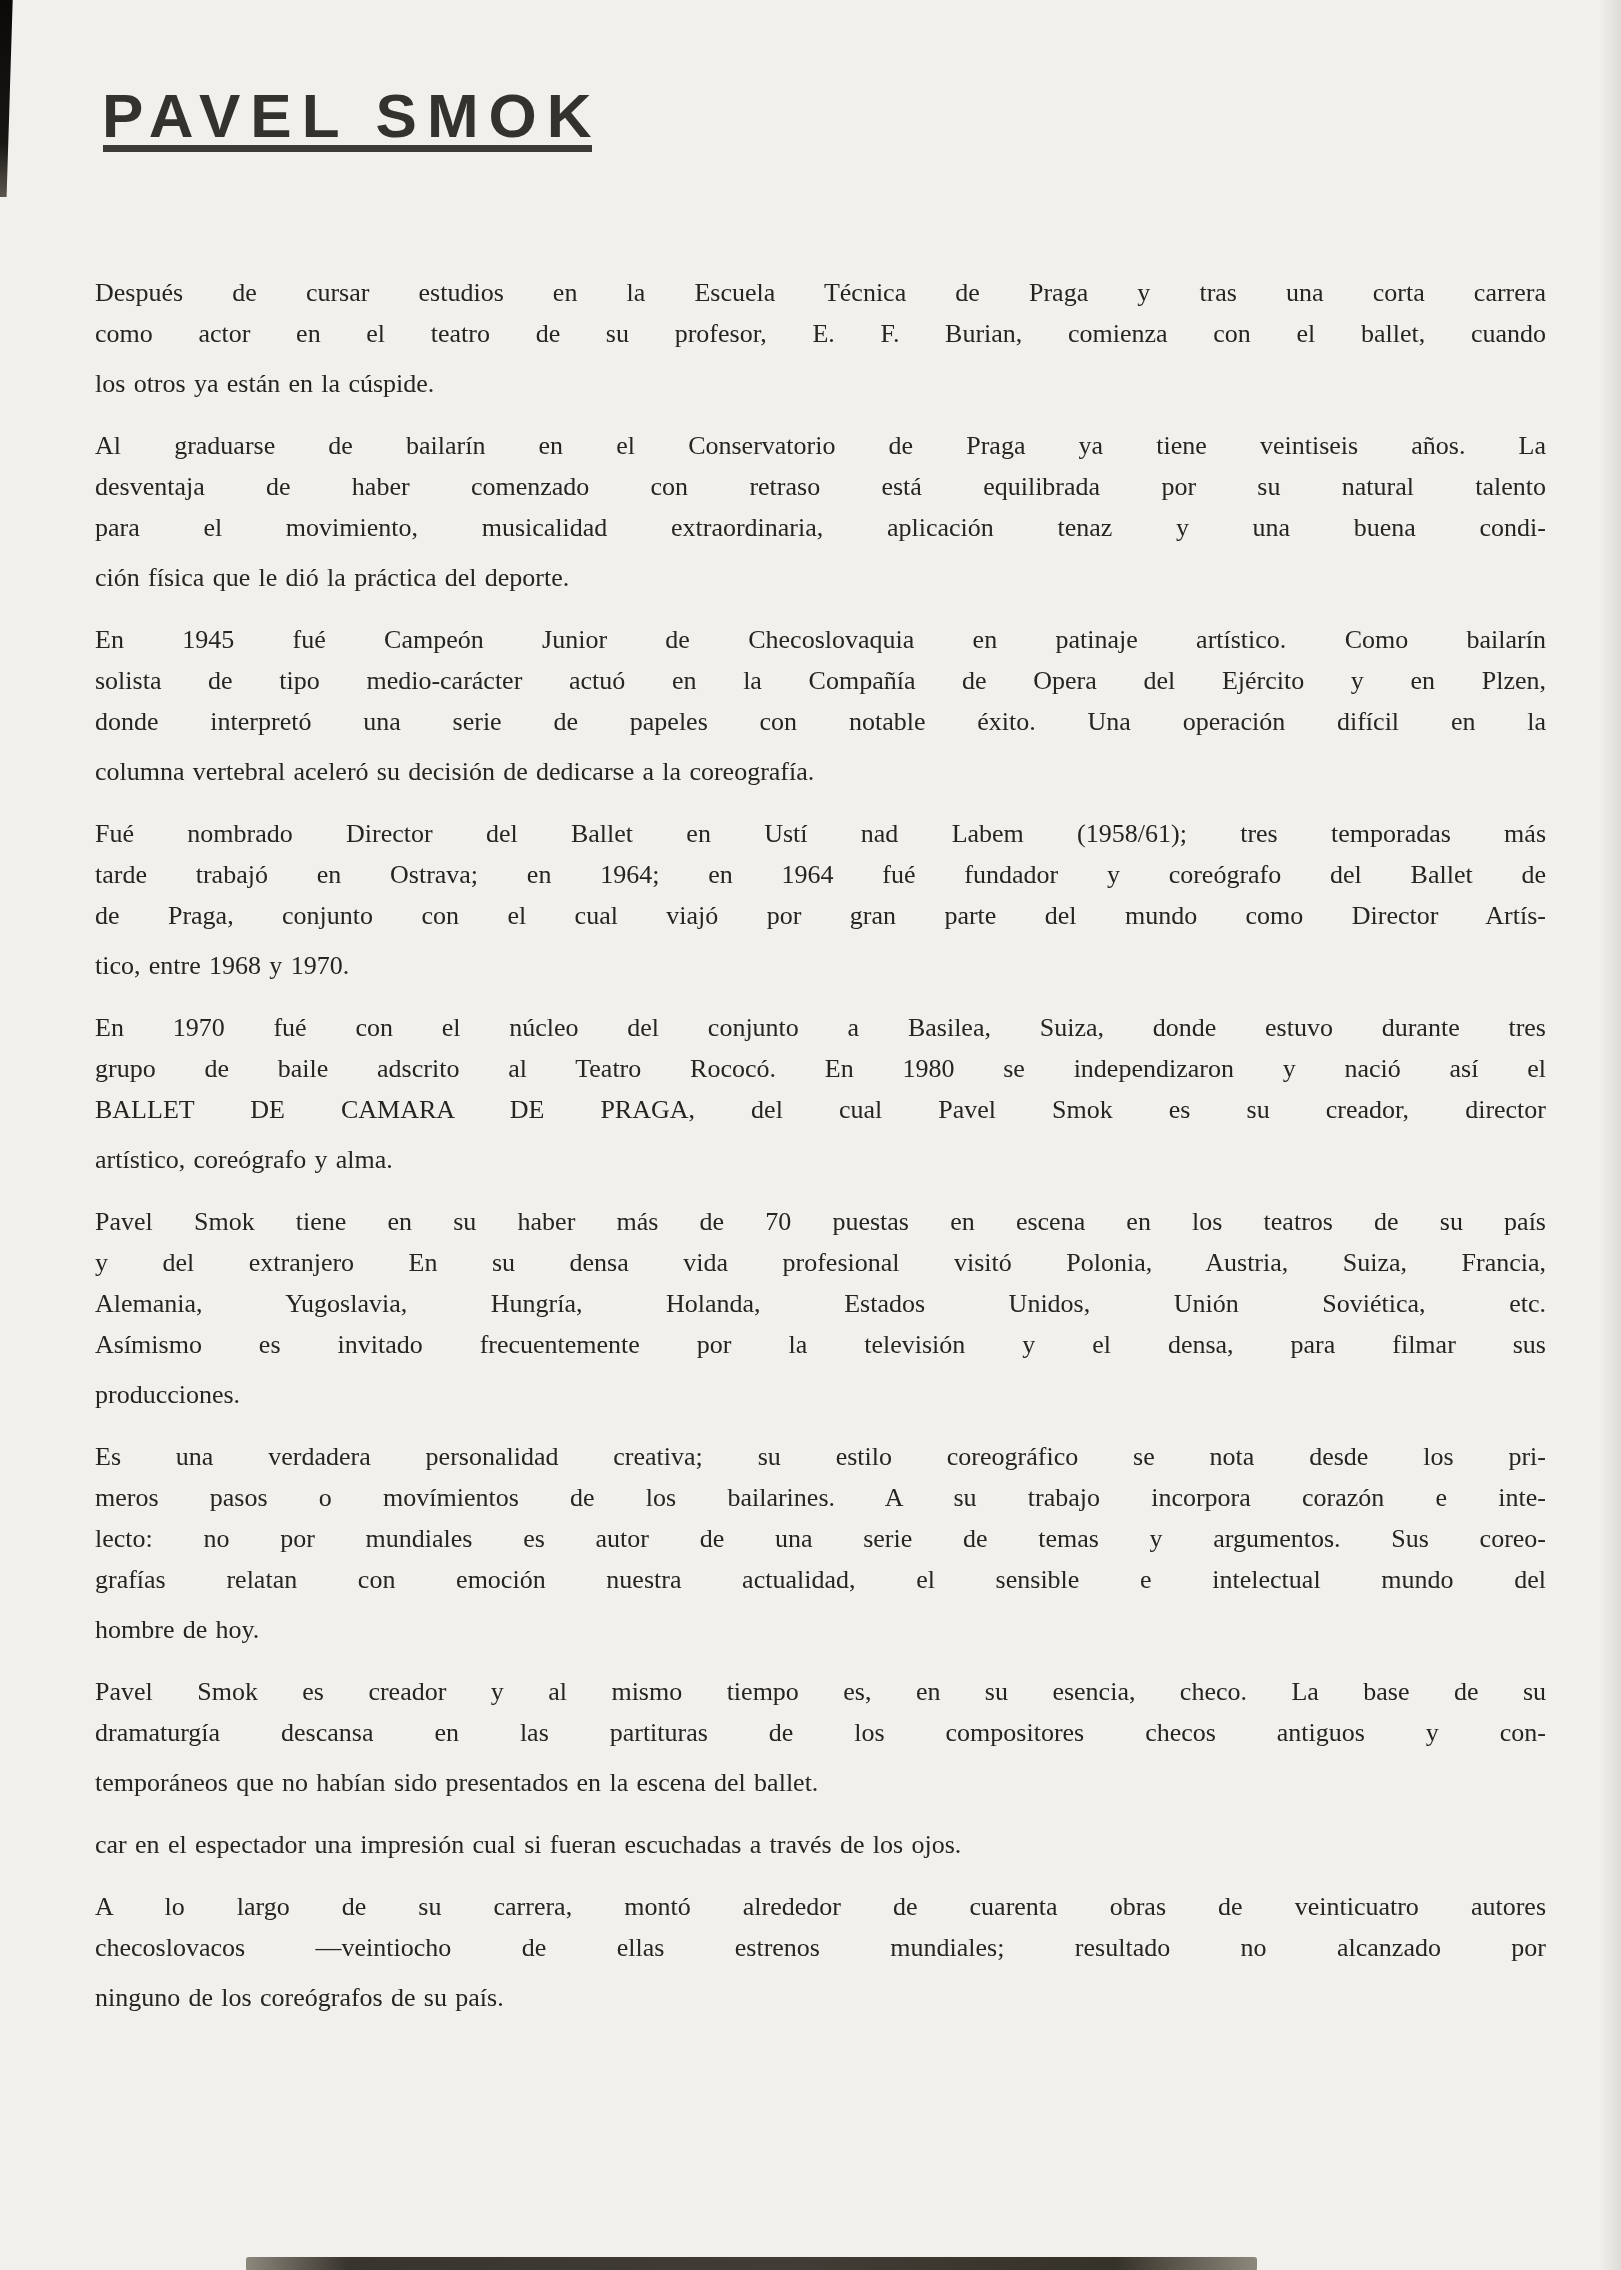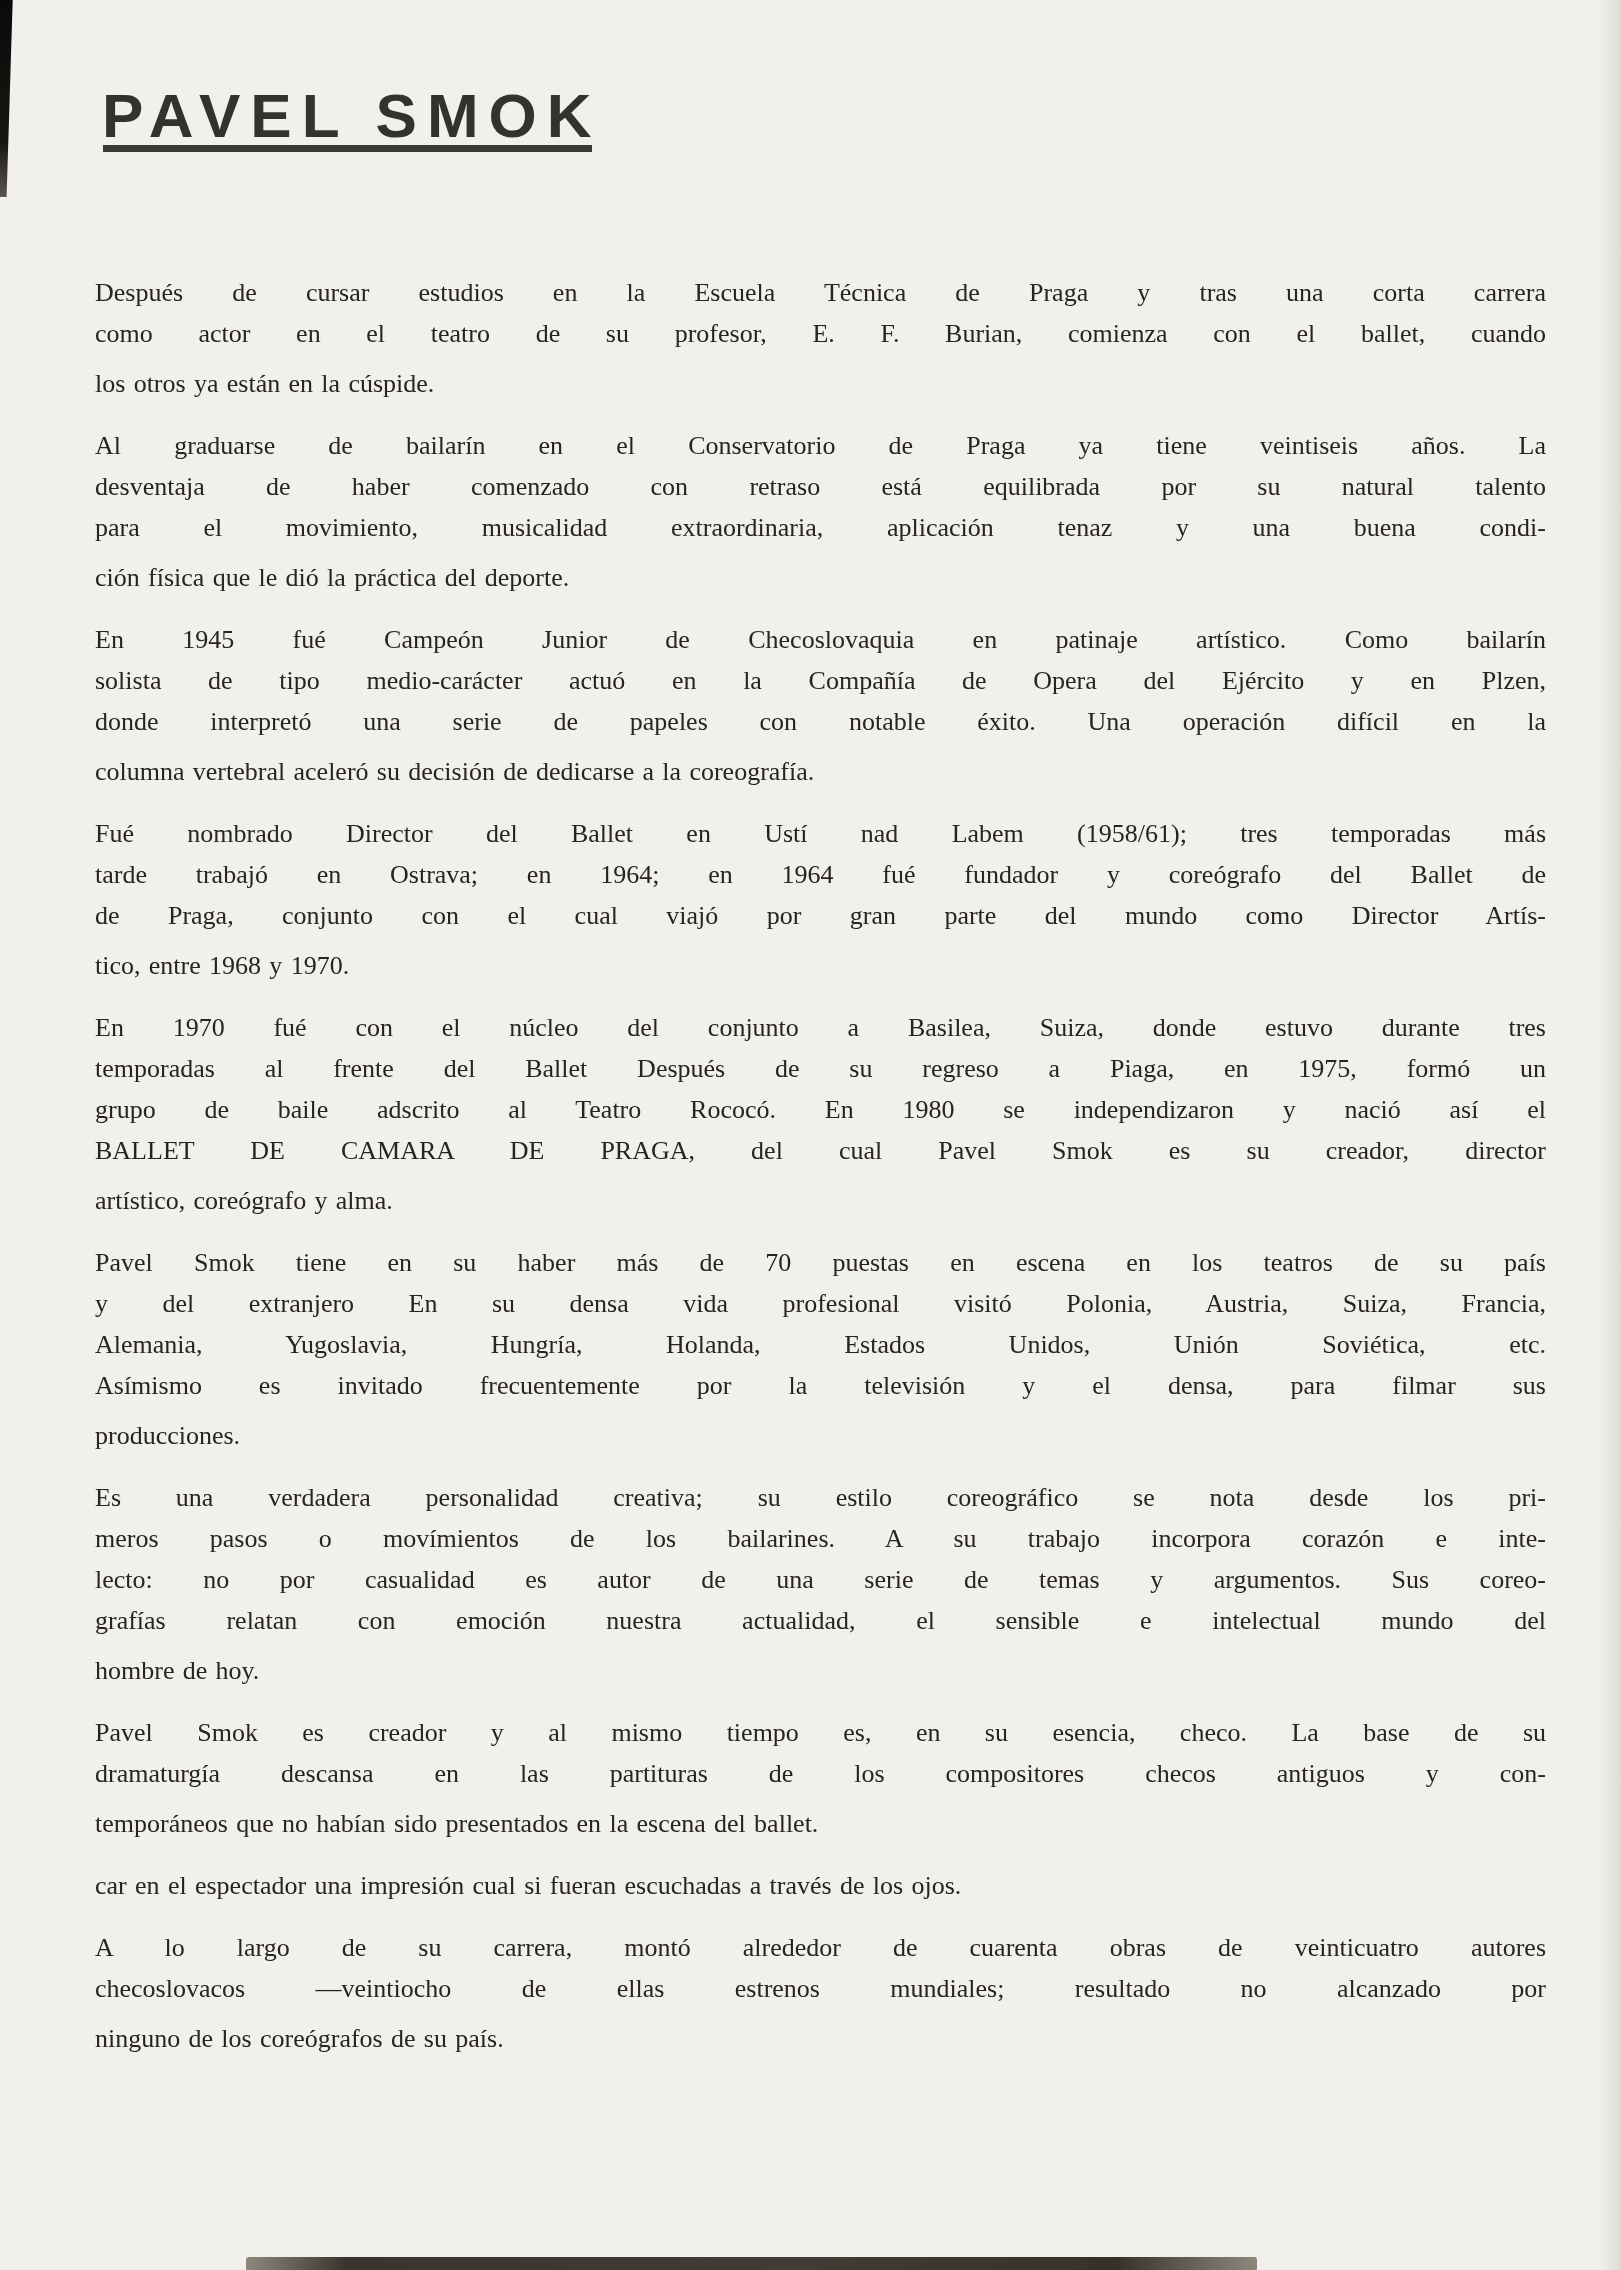--- a/index.html
+++ b/index.html
@@ -94,36 +94,35 @@
       <div class="line para-last">columna vertebral aceleró su decisión de dedicarse a la coreografía.</div>
     </div>
     <div class="paragraph">
       <div class="line">Fué nombrado Director del Ballet en Ustí nad Labem (1958/61); tres temporadas más</div>
       <div class="line">tarde trabajó en Ostrava; en 1964; en 1964 fué fundador y coreógrafo del Ballet de</div>
       <div class="line">de Praga, conjunto con el cual viajó por gran parte del mundo como Director Artís-</div>
       <div class="line para-last">tico, entre 1968 y 1970.</div>
     </div>
     <div class="paragraph">
       <div class="line">En 1970 fué con el núcleo del conjunto a Basilea, Suiza, donde estuvo durante tres</div>
-      <div class="line">temporadas al frente del Ballet Después de su regreso a Piaga, en 1975, formó un</div>
       <div class="line">grupo de baile adscrito al Teatro Rococó. En 1980 se independizaron y nació así el</div>
       <div class="line">BALLET DE CAMARA DE PRAGA, del cual Pavel Smok es su creador, director</div>
       <div class="line para-last">artístico, coreógrafo y alma.</div>
     </div>
     <div class="paragraph">
       <div class="line">Pavel Smok tiene en su haber más de 70 puestas en escena en los teatros de su país</div>
       <div class="line">y del extranjero En su densa vida profesional visitó Polonia, Austria, Suiza, Francia,</div>
       <div class="line">Alemania, Yugoslavia, Hungría, Holanda, Estados Unidos, Unión Soviética, etc.</div>
       <div class="line">Asímismo es invitado frecuentemente por la televisión y el densa, para filmar sus</div>
       <div class="line para-last">producciones.</div>
     </div>
     <div class="paragraph">
       <div class="line">Es una verdadera personalidad creativa; su estilo coreográfico se nota desde los pri-</div>
       <div class="line">meros pasos o movímientos de los bailarines. A su trabajo incorpora corazón e inte-</div>
-      <div class="line">lecto: no por casualidad es autor de una serie de temas y argumentos. Sus coreo-</div>
+      <div class="line">lecto: no por mundiales es autor de una serie de temas y argumentos. Sus coreo-</div>
       <div class="line">grafías relatan con emoción nuestra actualidad, el sensible e intelectual mundo del</div>
       <div class="line para-last">hombre de hoy.</div>
     </div>
     <div class="paragraph">
       <div class="line">Pavel Smok es creador y al mismo tiempo es, en su esencia, checo. La base de su</div>
       <div class="line">dramaturgía descansa en las partituras de los compositores checos antiguos y con-</div>
       <div class="line para-last">temporáneos que no habían sido presentados en la escena del ballet.</div>
     </div>
     <div class="paragraph">
       <div class="line para-last">car en el espectador una impresión cual si fueran escuchadas a través de los ojos.</div>

